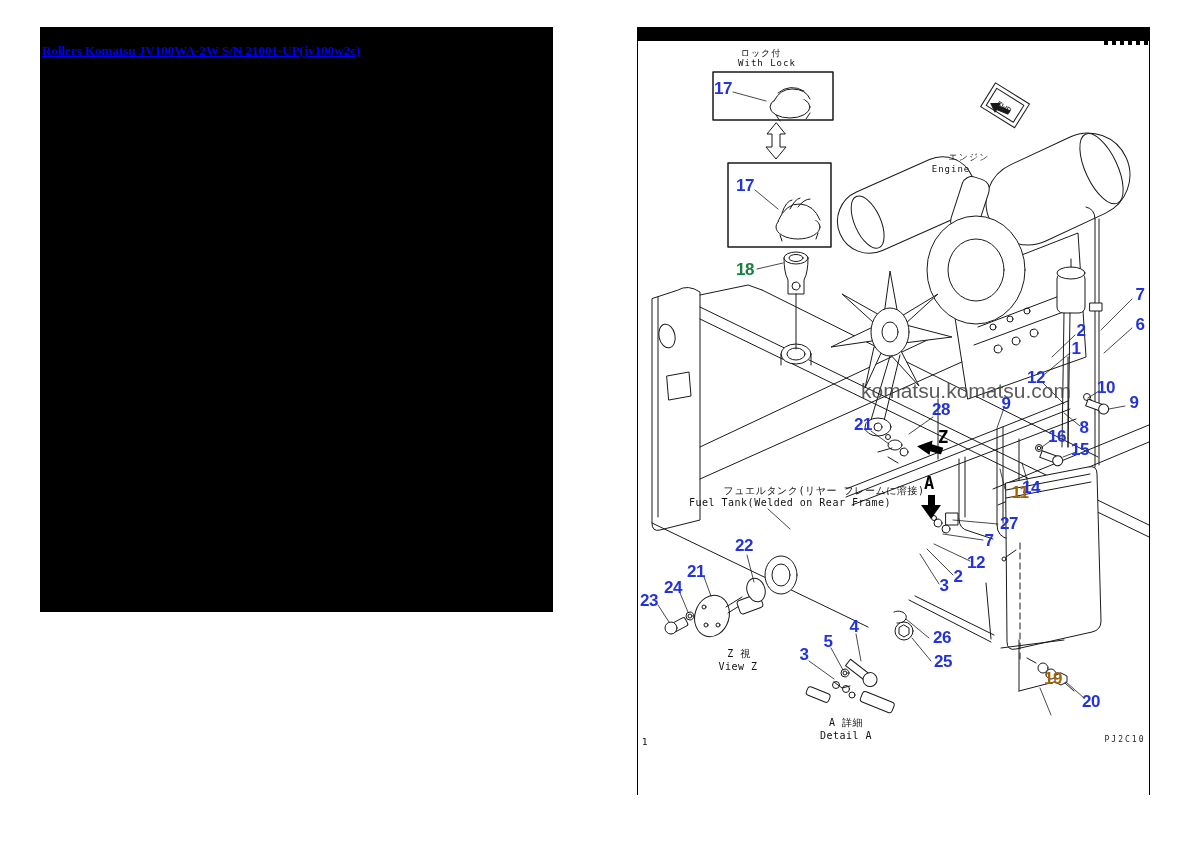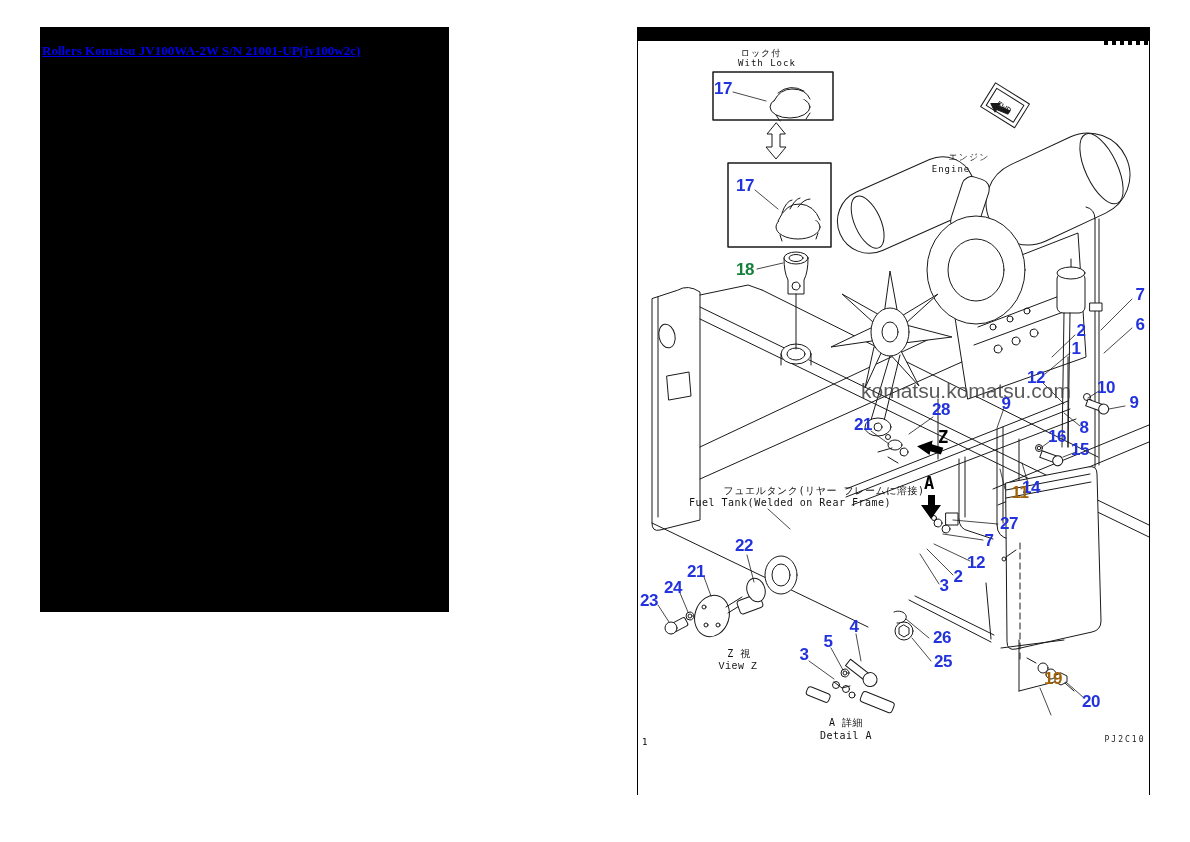--- a/index.html
+++ b/index.html
@@ -1,19 +1,19 @@
 <!DOCTYPE html>
 <html><head>
 <meta charset="utf-8">
 <style>
   html,body{margin:0;padding:0;background:#ffffff;}
   .page{position:relative;width:1190px;height:842px;background:#ffffff;overflow:hidden;
         font-family:"Liberation Sans",sans-serif;}
   
-  .left-panel{position:absolute;left:40px;top:27px;width:409px;height:585px;background:#000000;}
+  .left-panel{position:absolute;left:40px;top:27px;width:513px;height:585px;background:#000000;}
   .left-panel a{position:absolute;left:2px;top:16px;font:bold 13px "Liberation Serif",serif;
         color:#0000ee;text-decoration:underline;white-space:nowrap;}
   
   .diagram{position:absolute;left:637px;top:27px;width:511px;height:768px;background:#ffffff;
         border-left:1px solid #000;border-right:1px solid #000;}
   .topbar{position:absolute;left:0;top:0;width:511px;height:14px;background:#000;}
   .topbar-dashes{position:absolute;top:14px;left:466px;width:46px;height:4px;
         background:repeating-linear-gradient(90deg,#000 0 4px,transparent 4px 8px);}
   svg.linework{position:absolute;left:0;top:0;width:511px;height:768px;}
   .dlabel{position:absolute;transform:translateX(-50%);font:9px "DejaVu Sans Mono",monospace;
@@ -280,21 +280,21 @@
       </g>
     </svg>
 
     <div class="dlabel" style="left:123px;top:20px;">ロック付</div>
     <div class="dlabel" style="left:129px;top:31px;">With Lock</div>
     <div class="dlabel" style="left:311px;top:124px;margin-left:20px;">エンジン</div>
     <div class="dlabel" style="left:313px;top:137px;">Engine</div>
     <div class="dlabel big" style="left:150px;top:457px;margin-left:36px;">フュエルタンク(リヤー フレームに溶接)</div>
     <div class="dlabel big" style="left:152px;top:470px;">Fuel Tank(Welded on Rear Frame)</div>
     <div class="dlabel big" style="left:101px;top:620px;">Z  視</div>
-    <div class="dlabel big" style="left:100px;top:634px;font-family:Liberation Mono, monospace;">View Z</div>
+    <div class="dlabel big" style="left:100px;top:634px;">View Z</div>
     <div class="dlabel big" style="left:208px;top:689px;">A  詳細</div>
     <div class="dlabel big" style="left:208px;top:703px;">Detail A</div>
 
     <div class="sec" style="left:305px;top:400px;">Z</div>
     <div class="sec" style="left:291px;top:446px;">A</div>
 
     <div class="watermark" style="left:328px;top:352px;">komatsu.komatsu.com</div>
 
     <div class="pagenum">1</div>
     <div class="dwgcode">PJ2C10</div>

